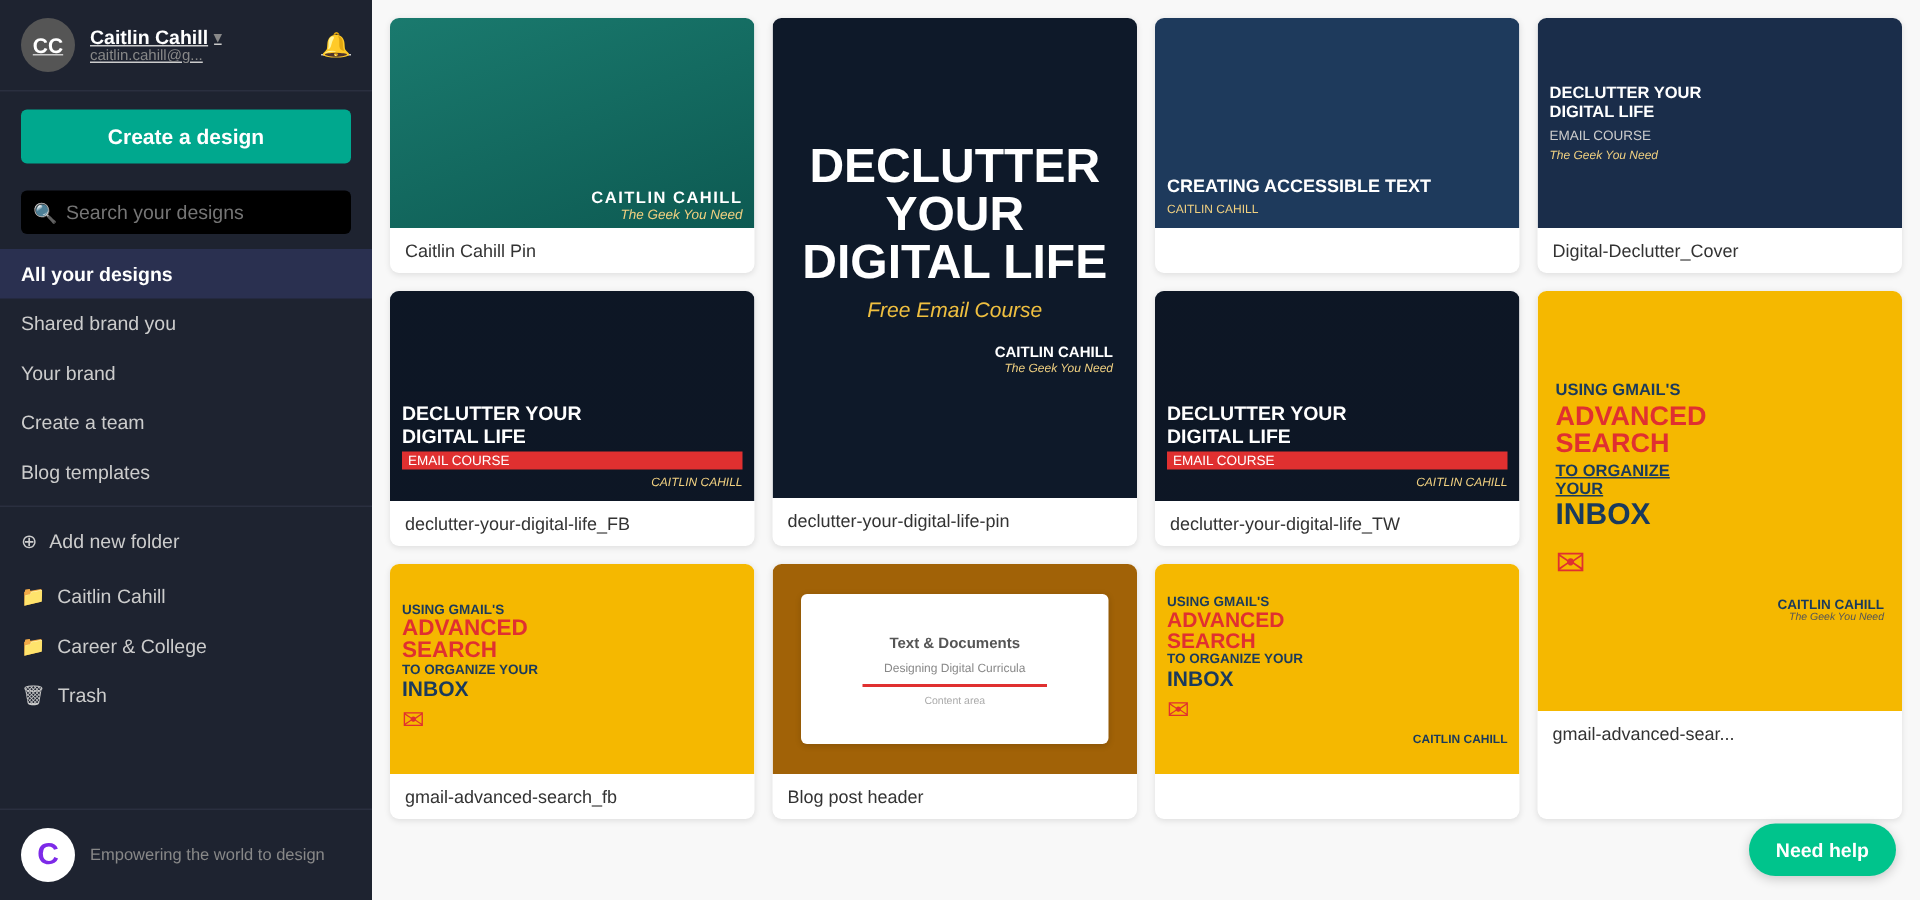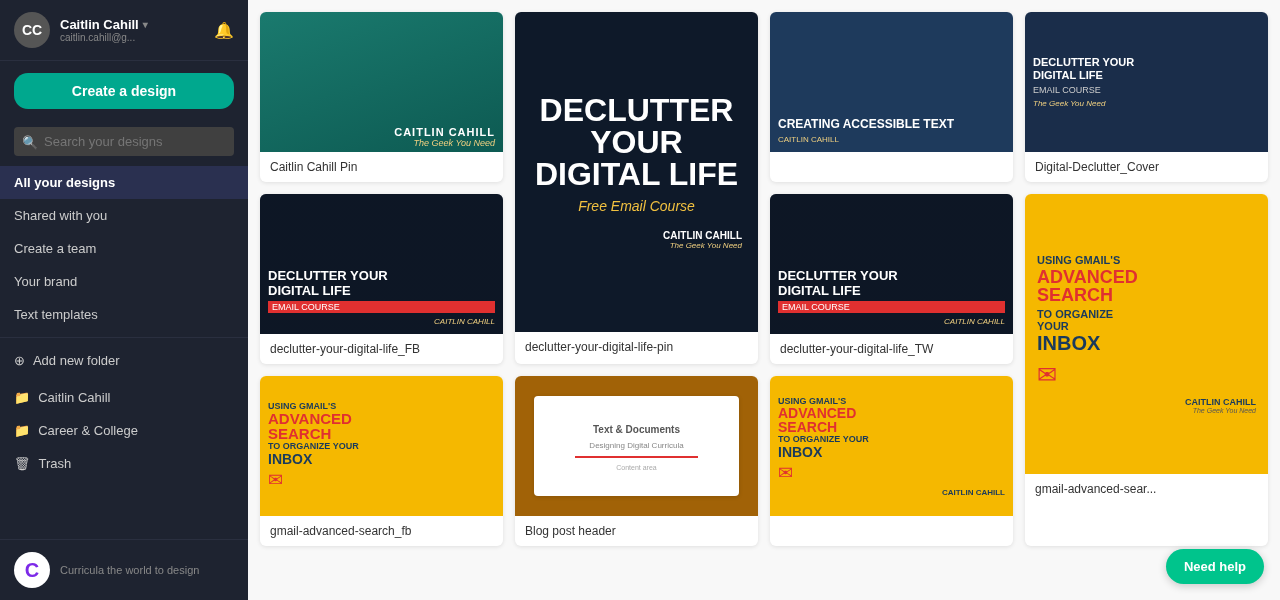--- a/index.html
+++ b/index.html
@@ -16,20 +16,21 @@
       height: 600px;
       overflow-y: auto;
       overflow-x: hidden;
     }
 
     .sidebar-header {
       display: flex;
       align-items: center;
       padding: 12px 14px;
       border-bottom: 1px solid #2a2f3f;
+      text-decoration: underline;
     }
     .avatar {
       width: 36px; height: 36px;
       border-radius: 50%;
       background: #555;
       overflow: hidden;
       margin-right: 10px;
       flex-shrink: 0;
       display: flex; align-items: center; justify-content: center;
       color: #fff; font-size: 14px; font-weight: bold;
@@ -38,30 +39,30 @@
     .sidebar-user-name { color: #fff; font-size: 13px; font-weight: 600; display: flex; align-items: center; gap: 4px; }
     .sidebar-user-email { color: #888; font-size: 10px; }
     .dropdown-arrow { color: #888; font-size: 10px; }
     .bell-icon { color: #888; font-size: 16px; margin-left: 8px; cursor: pointer; }
 
     .create-btn {
       margin: 12px 14px;
       background: #00a88e;
       color: #fff;
       border: none;
-      border-radius: 14px;
+      border-radius: 4px;
       padding: 10px;
       font-size: 14px;
       font-weight: 600;
       cursor: pointer;
       width: calc(100% - 28px);
     }
     .search-container { position: relative; margin: 6px 14px 10px; }
     .search-container input {
-      background: #404040;
+      background: #000000;
       border: none;
       border-radius: 4px;
       padding: 7px 10px 7px 30px;
       color: #aaa;
       font-size: 13px;
       width: 100%;
       outline: none;
     }
     .search-icon-overlay {
       position: absolute; left: 8px; top: 50%; transform: translateY(-50%);
@@ -199,30 +200,30 @@
 
   <div class="search-container">
     <span class="search-icon-overlay">🔍</span>
     <input type="text" placeholder="Search your designs" style="">
   </div>
 
   <div class="nav-item active">
     <span>All your designs</span>
   </div>
   <div class="nav-item">
-    <span>Shared with you</span>
+    <span>Shared brand you</span>
+  </div>
+  <div class="nav-item">
+    <span>Your brand</span>
   </div>
   <div class="nav-item">
     <span>Create a team</span>
   </div>
   <div class="nav-item">
-    <span>Your brand</span>
-  </div>
-  <div class="nav-item">
-    <span>Text templates</span>
+    <span>Blog templates</span>
   </div>
 
   <hr class="sidebar-divider">
 
   <div class="nav-item">
     <span>⊕</span>
     <span>Add new folder</span>
   </div>
 
   <div class="folder-section">
@@ -235,21 +236,21 @@
       <span>Career &amp; College</span>
     </div>
     <div class="nav-item">
       <span>🗑</span>
       <span>Trash</span>
     </div>
   </div>
 
   <div class="sidebar-footer">
     <div class="canva-logo">C</div>
-    <div class="footer-text">Curricula the world to design</div>
+    <div class="footer-text">Empowering the world to design</div>
   </div>
 
 </div>
 
 <div id="main">
 
   <div class="design-card">
     <div class="design-thumb">
       <div class="thumb-teal-pin" style="background: linear-gradient(160deg, #1a7a6e 0%, #0d5a52 100%);">
         <div style="text-align:right; width:100%; padding: 8px 8px 4px; margin-top: auto;">
@@ -315,21 +316,21 @@
       </div>
     </div>
     <div class="design-label">declutter-your-digital-life_TW</div>
   </div>
 
   <div class="design-card" style="grid-row: span 2;">
     <div class="design-thumb" style="height: 280px;">
       <div style="background: #f5b800; height:100%; display:flex; flex-direction:column; justify-content:center; padding:12px;">
         <div style="font-size:11px; font-weight:700; color:#1a3a5c; text-transform:uppercase; margin-bottom:2px;">USING GMAIL'S</div>
         <div style="font-size:18px; font-weight:900; color:#e03030; text-transform:uppercase; line-height:1;">ADVANCED<br>SEARCH</div>
-        <div style="font-size:11px; font-weight:700; color:#1a3a5c; text-transform:uppercase; margin-top:4px;">TO ORGANIZE<br>YOUR</div>
+        <div style="font-size:11px; font-weight:700; color:#1a3a5c; text-transform:uppercase; margin-top:4px;text-decoration:underline;">TO ORGANIZE<br>YOUR</div>
         <div style="font-size:20px; font-weight:900; color:#1a3a5c; text-transform:uppercase;">INBOX</div>
         <div style="font-size:24px; margin-top:6px;">
           <span style="color:#e03030;">✉</span>
         </div>
         <div style="margin-top:8px; text-align:right;">
           <div style="font-size:9px; font-weight:900; color:#1a3a5c;">CAITLIN CAHILL</div>
           <div style="font-size:7px; color:#555; font-style:italic;">The Geek You Need</div>
         </div>
       </div>
     </div>

